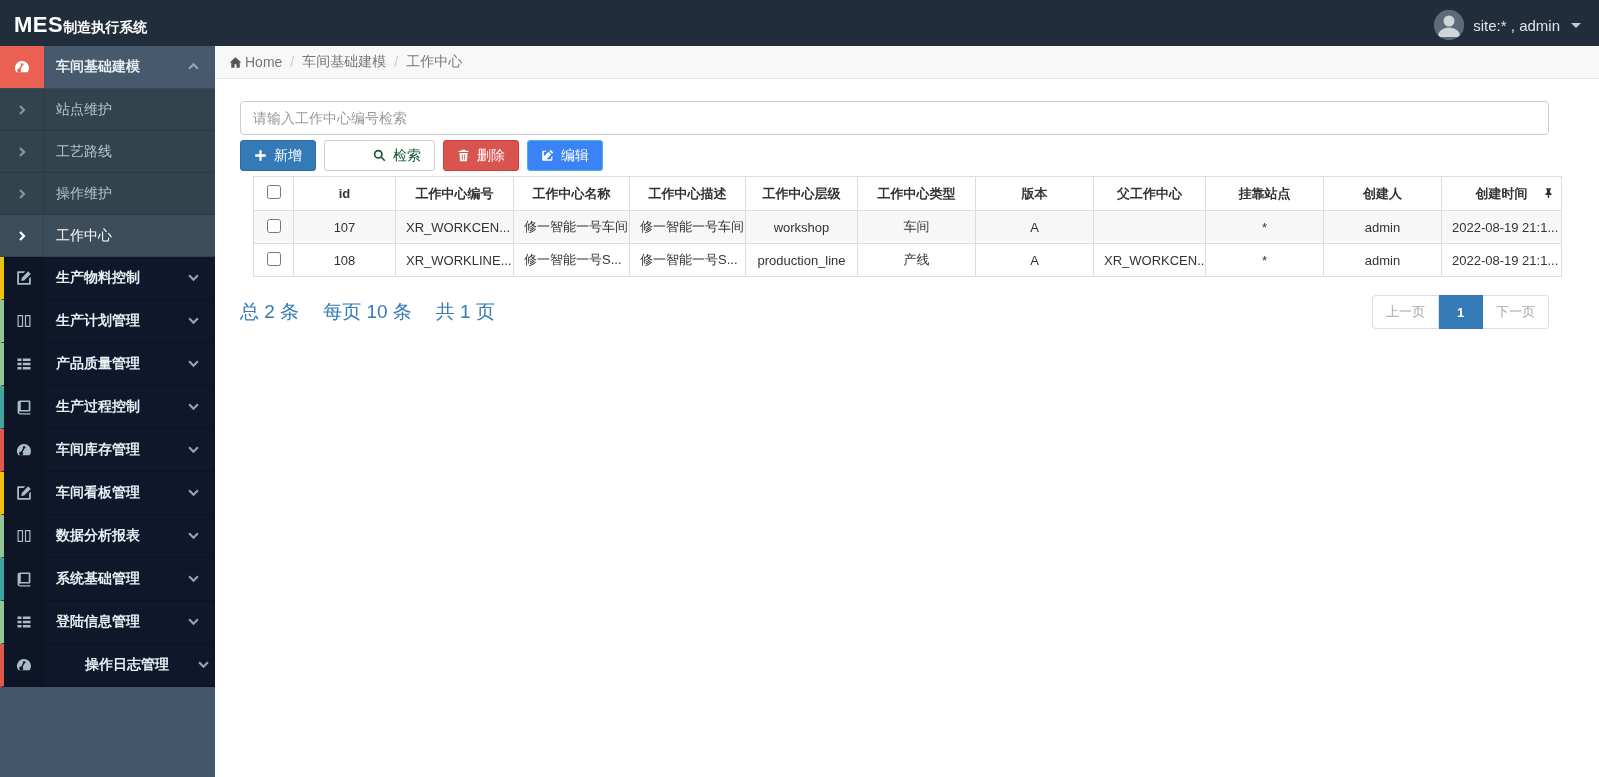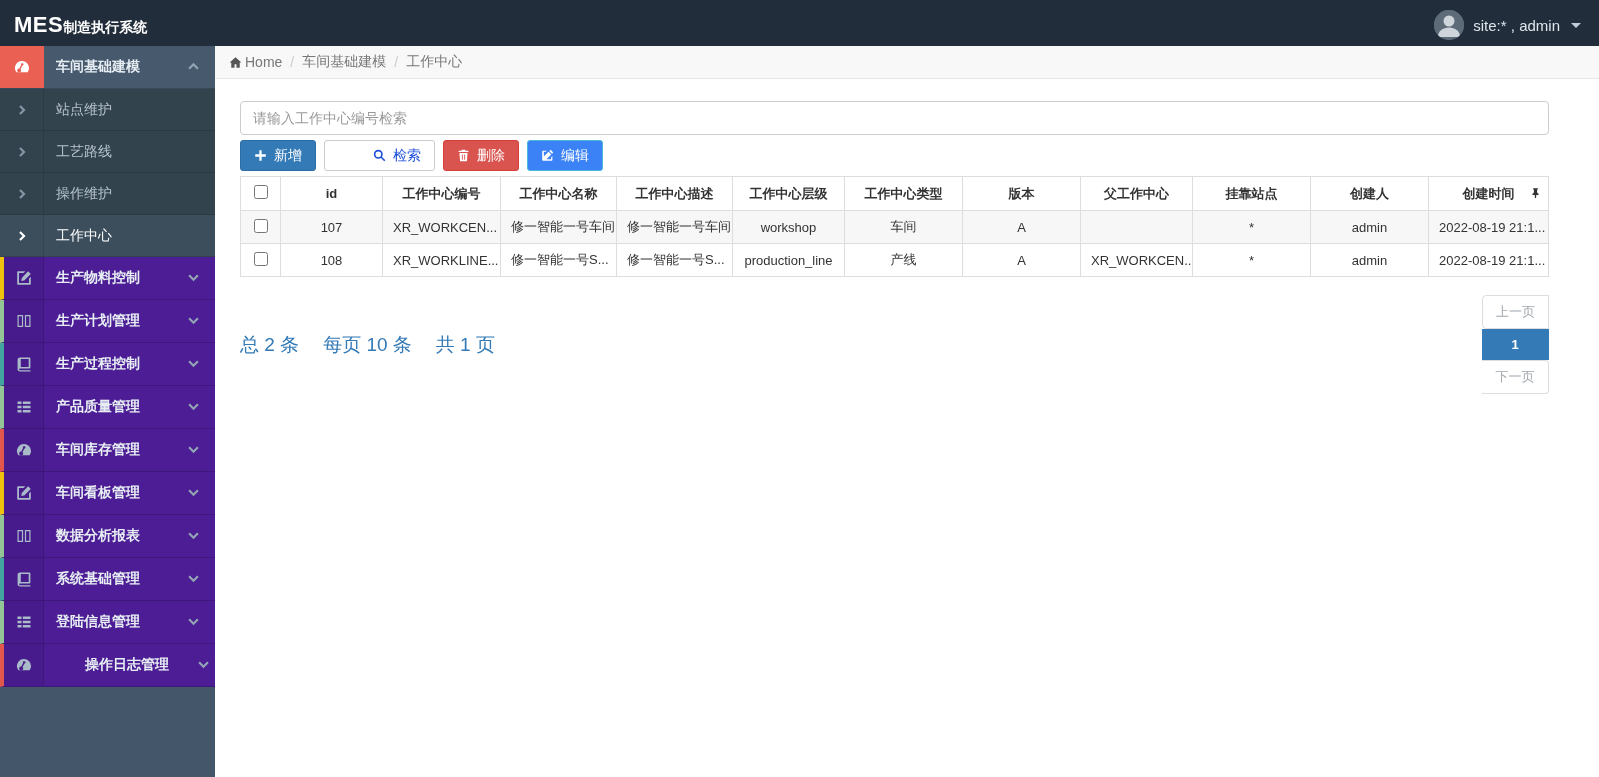--- a/index.html
+++ b/index.html
@@ -16,21 +16,21 @@
   .avatar { width:30px; height:30px; border-radius:50%; background:#5c6b77; overflow:hidden; flex:0 0 auto; }
   .caret { width:0; height:0; border-left:5px solid transparent; border-right:5px solid transparent;
            border-top:5px solid #c2ccd4; margin-left:2px; }
 
   
   .layout { display:flex; height:731px; }
   .sidebar { width:215px; background:#445669; flex:0 0 auto; display:flex; flex-direction:column; }
   .main { flex:1; background:#fff; display:flex; flex-direction:column; overflow:hidden; }
 
   
-  .nav-item { height:43px; display:flex; align-items:center; background:#4c1d95;
+  .nav-item { height:43px; display:flex; align-items:center; background:#0f172a;
               border-left:4px solid transparent; border-bottom:1px solid rgba(0,0,0,.18);
               cursor:pointer; position:relative; }
   .nav-item .icon-cell { width:40px; height:100%; display:flex; align-items:center; justify-content:center;
               border-right:1px solid rgba(0,0,0,.14); background:rgba(0,0,0,.05); flex:0 0 auto; }
   .nav-item .icon-cell svg { width:16px; height:16px; fill:#a9bac8; }
   .nav-item .nav-label { color:#e6edf3; font-size:14px; font-weight:bold; margin-left:12px; flex:1;
               white-space:nowrap; }
   .nav-item .chev { margin-right:16px; }
   .chev svg { width:11px; height:11px; stroke:#93a5b4; stroke-width:2; fill:none; }
 
@@ -62,40 +62,40 @@
                   padding:0 12px; font-size:14px; color:#555; outline:none;
                   font-family:"Liberation Sans","DejaVu Sans",sans-serif; }
   .search-input::placeholder { color:#999; }
 
   .toolbar { margin-top:5px; display:flex; gap:8px; }
   .btn { display:inline-flex; align-items:center; gap:7px; height:31px; padding:0 13px;
          border-radius:3px; border:1px solid transparent; font-size:14px; color:#fff; cursor:pointer;
          font-family:inherit; }
   .btn svg { width:13px; height:13px; fill:currentColor; }
   .btn-primary { background:#337ab7; border-color:#2e6da4; }
-  .btn-default { background:#fff; border-color:#ccc; color:#1d4ed8;padding-left:48px; }
+  .btn-default { background:#fff; border-color:#ccc; color:#14532d;padding-left:48px; }
   .btn-danger  { background:#d9534f; border-color:#d43f3a; }
   .btn-info    { background:#3b82f6; border-color:#46b8da; }
 
   
-  .grid { width:100%; border-collapse:collapse; table-layout:fixed; margin-top:5px; background:#701a75; }
+  .grid { width:100%; border-collapse:collapse; table-layout:fixed; margin-top:5px; background:#701a75;margin-left:13px; }
   .grid th, .grid td { border:1px solid #ddd; font-size:13px; color:#333; height:33px;
                        padding:0 10px; overflow:hidden; white-space:nowrap; text-align:center; }
   .grid th { height:34px; font-weight:bold; position:relative; background:#fff; }
   .grid tbody tr:nth-child(odd)  { background:#f7f7f7; }
   .grid tbody tr:nth-child(even) { background:#fff; }
   .grid td.al, .grid th.al { text-align:left; }
   .grid input[type=checkbox] { width:14px; height:14px; cursor:pointer; }
   .th-pin { position:absolute; right:7px; top:50%; transform:translateY(-50%); cursor:pointer; }
   .th-pin svg { width:11px; height:11px; fill:#333; }
 
   
   .list-footer { display:flex; justify-content:space-between; align-items:center; margin-top:18px; }
   .summary { font-size:19px; color:#337ab7; display:flex; gap:24px; }
-  .pager { display:flex;flex-direction:column; }
+  .pager { display:flex; }
   .pager .page-btn { min-width:44px; padding:7px 13px; font-size:13px; background:#fff; color:#a2a8ae;
            border:1px solid #ddd; border-left:none; cursor:pointer; text-align:center;
            font-family:inherit; }
   .pager .page-btn:first-child { border-left:1px solid #ddd; border-radius:4px 0 0 4px; }
   .pager .page-btn:last-child  { border-radius:0 4px 4px 0; }
   .pager .page-btn.active { background:#337ab7; border-color:#337ab7; color:#fff; font-weight:bold; }
 </style>
 </head>
 <body>
 
@@ -231,38 +231,38 @@
       <span class="icon-cell">
           <svg>
             <use href="#i-columns"></use>
           </svg>
         </span>
       <span class="nav-label">生产计划管理</span>
       <span class="chev"><svg viewBox="0 0 10 10">
             <use href="#i-chev-down"></use>
           </svg></span>
     </div>
+    <div class="nav-item" style="border-left-color: rgb(148, 198, 149);">
+      <span class="icon-cell">
+          <svg>
+            <use href="#i-thlist"></use>
+          </svg>
+        </span>
+      <span class="nav-label">产品质量管理</span>
+      <span class="chev"><svg viewBox="0 0 10 10">
+            <use href="#i-chev-down"></use>
+          </svg></span>
+    </div>
     <div class="nav-item" style="border-left-color: rgb(67, 165, 160);">
       <span class="icon-cell">
           <svg>
             <use href="#i-book"></use>
           </svg>
         </span>
       <span class="nav-label">生产过程控制</span>
-      <span class="chev"><svg viewBox="0 0 10 10">
-            <use href="#i-chev-down"></use>
-          </svg></span>
-    </div>
-    <div class="nav-item" style="border-left-color: rgb(148, 198, 149);">
-      <span class="icon-cell">
-          <svg>
-            <use href="#i-thlist"></use>
-          </svg>
-        </span>
-      <span class="nav-label">产品质量管理</span>
       <span class="chev"><svg viewBox="0 0 10 10">
             <use href="#i-chev-down"></use>
           </svg></span>
     </div>
     <div class="nav-item" style="border-left-color: rgb(226, 87, 76);">
       <span class="icon-cell">
           <svg>
             <use href="#i-gauge"></use>
           </svg>
         </span>

